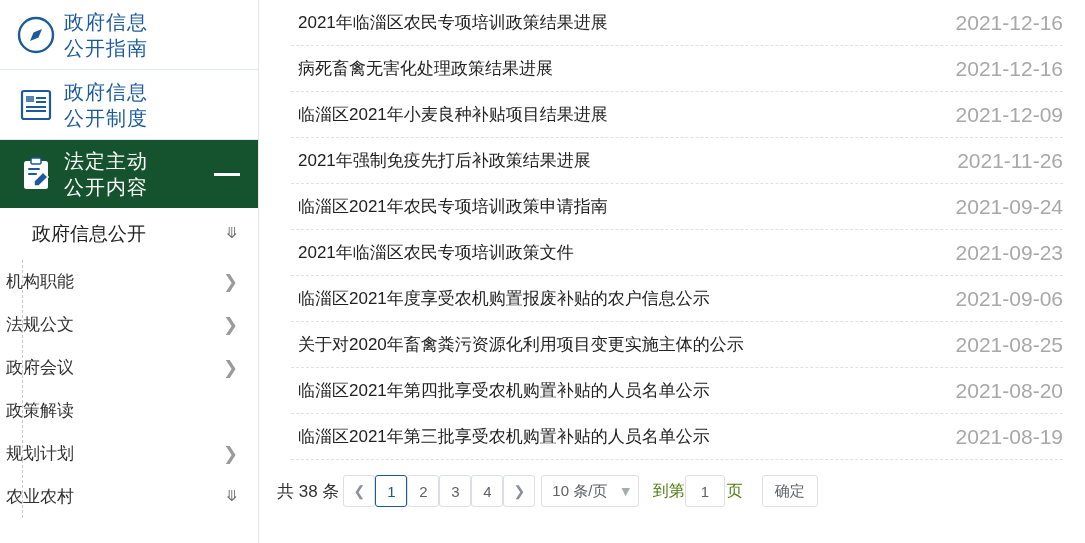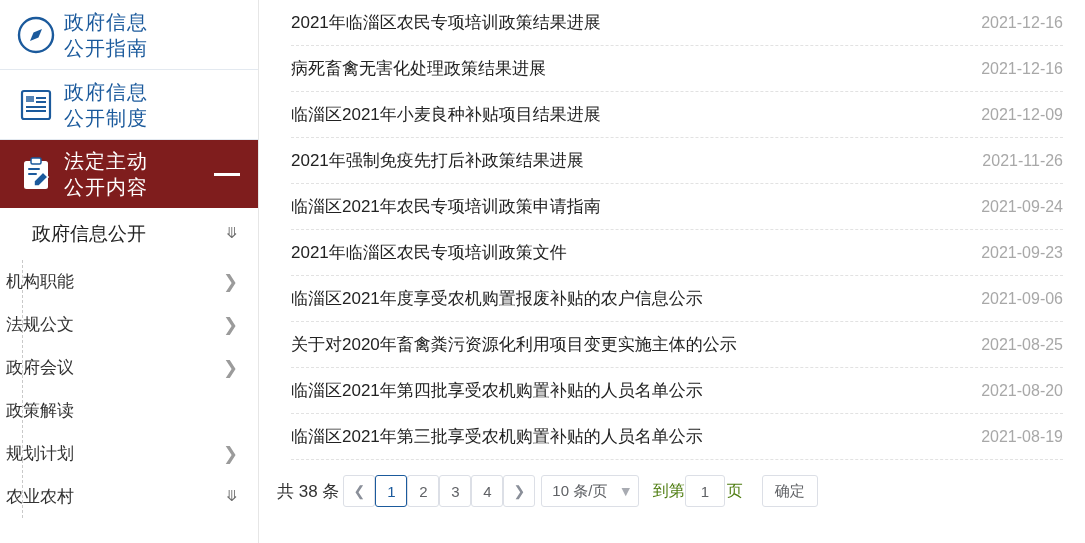--- a/index.html
+++ b/index.html
@@ -41,21 +41,21 @@
     justify-content: center;
   }
   .side-card .card-text {
     font-size: 20px;
     line-height: 26px;
     color: #1b5a9c;
     letter-spacing: 1px;
     font-weight: 500;
   }
   .side-card.active {
-    background: #7f1d1d;
+    background: #14532d;
     border-bottom: none;
     height: 68px;
     position: relative;
   }
   .side-card.active .card-text { color: #ffffff; }
   .minus-mark {
     position: absolute;
     right: 18px;
     top: 50%;
     margin-top: -1px;
@@ -132,23 +132,24 @@
     justify-content: space-between;
     border-bottom: 1px dashed #e2e2e2;
   }
   .list-item:first-child { }
   .item-title {
     font-size: 17px;
     color: #222222;
     white-space: nowrap;
     overflow: hidden;
     text-overflow: ellipsis;
+    margin-left: 7px;
   }
   .item-date {
-    font-size: 16px;
+    font-size: 21px;
     color: #a8a8a8;
     flex: 0 0 auto;
     margin-left: 20px;
   }
 
   
   .pager {
     height: 62px;
     display: flex;
     align-items: center;

